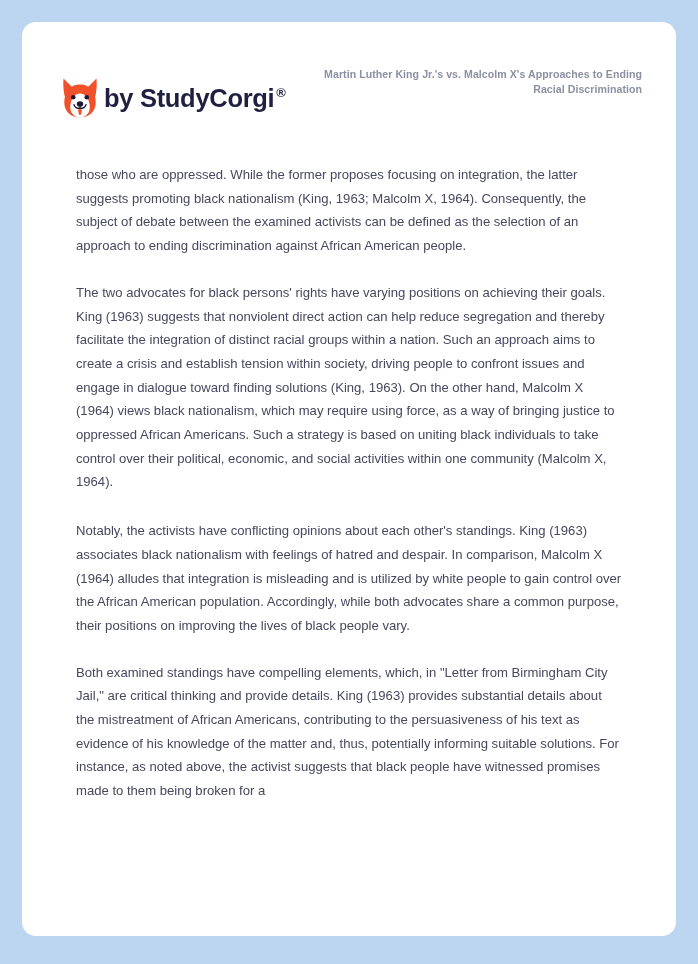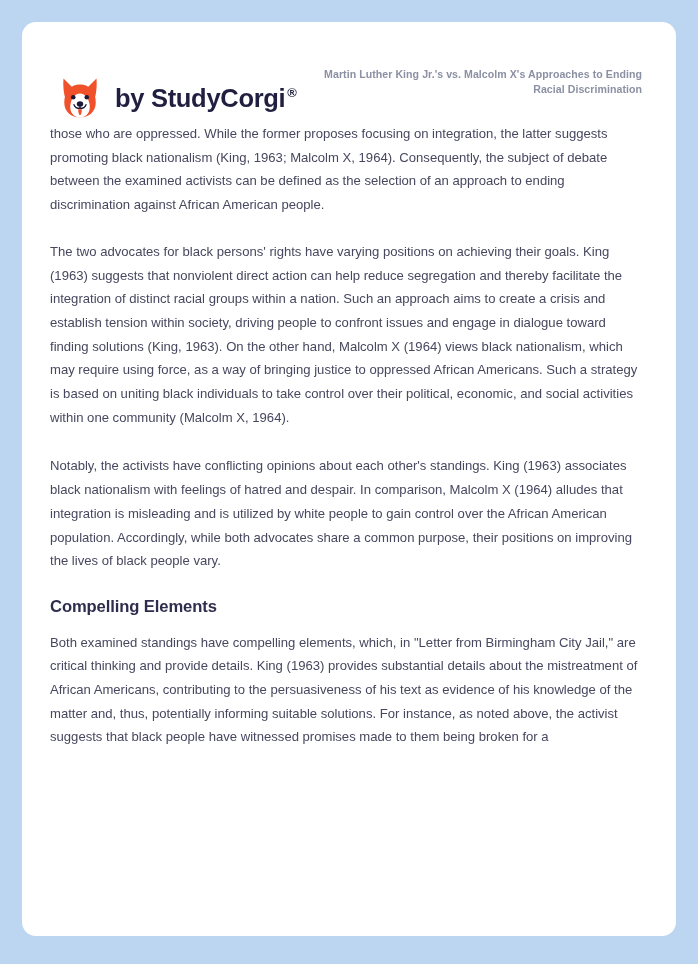--- a/index.html
+++ b/index.html
@@ -46,21 +46,20 @@
     height: 48px;
     flex: 0 0 auto;
     display: block;
   }
 
   .brand-text {
     font-size: 25.5px;
     font-weight: bold;
     color: #211f3f;
     letter-spacing: -0.3px;
-    margin-left: 11px;
     white-space: nowrap;
   }
 
   .brand-reg {
     font-size: 13px;
     font-weight: bold;
     color: #211f3f;
     vertical-align: super;
     margin-left: 2px;
   }
@@ -85,21 +84,22 @@
     font-size: 10.6px;
     font-weight: normal;
     color: #a4a8b8;
     line-height: 1.45;
     margin: 6px 0 0 0;
     word-break: break-word;
   }
 
   
   .doc-body {
-    padding: 0 28px;
+    padding: 0 54px;
+    margin-top: 41px;
   }
 
   .doc-body p {
     font-size: 13.1px;
     line-height: 23.7px;
     color: #47475f;
     margin: 0 0 23px 0;
   }
 
   .doc-body h2 {
@@ -153,18 +153,17 @@
 
   </div>
 
   <div class="doc-body">
 
     <p>those who are oppressed. While the former proposes focusing on integration, the latter suggests promoting black nationalism (King, 1963; Malcolm X, 1964). Consequently, the subject of debate between the examined activists can be defined as the selection of an approach to ending discrimination against African American people.</p>
 
     <p class="sec-first-para">The two advocates for black persons' rights have varying positions on achieving their goals. King (1963) suggests that nonviolent direct action can help reduce segregation and thereby facilitate the integration of distinct racial groups within a nation. Such an approach aims to create a crisis and establish tension within society, driving people to confront issues and engage in dialogue toward finding solutions (King, 1963). On the other hand, Malcolm X (1964) views black nationalism, which may require using force, as a way of bringing justice to oppressed African Americans. Such a strategy is based on uniting black individuals to take control over their political, economic, and social activities within one community (Malcolm X, 1964).</p>
     <p>Notably, the activists have conflicting opinions about each other's standings. King (1963) associates black nationalism with feelings of hatred and despair. In comparison, Malcolm X (1964) alludes that integration is misleading and is utilized by white people to gain control over the African American population. Accordingly, while both advocates share a common purpose, their positions on improving the lives of black people vary.</p>
 
-    <h2>Compelling Elements</h2>
     <p>Both examined standings have compelling elements, which, in "Letter from Birmingham City Jail," are critical thinking and provide details. King (1963) provides substantial details about the mistreatment of African Americans, contributing to the persuasiveness of his text as evidence of his knowledge of the matter and, thus, potentially informing suitable solutions. For instance, as noted above, the activist suggests that black people have witnessed promises made to them being broken for a</p>
 
   </div>
 
 </div>
 
 </body></html>

